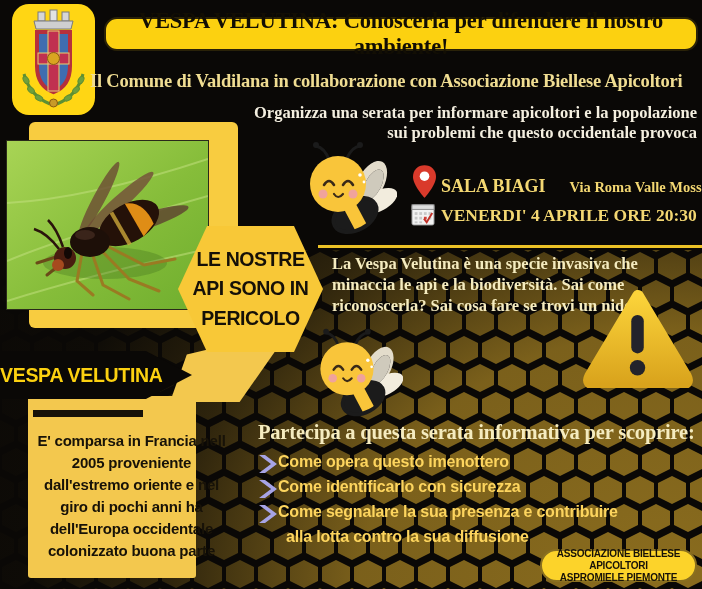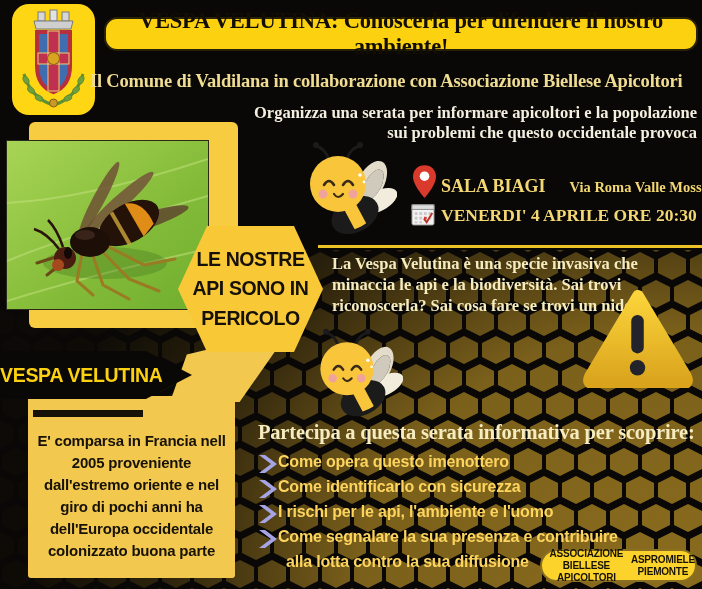--- a/index.html
+++ b/index.html
@@ -74,21 +74,21 @@
 
   
   .species-arrow{
     left:0;top:351px;width:192px;height:48px;background:#0a0806;z-index:4;
     clip-path:polygon(0 0,76% 0,100% 50%,76% 100%,0 100%);
     display:flex;align-items:center;
     font-family:"Liberation Sans",sans-serif;font-weight:bold;font-size:19.5px;
     color:#fcd110;letter-spacing:-0.3px;box-sizing:border-box;
   }
   .origin-box{
-    left:28px;top:396px;width:207px;height:182px;background:#f3c84e;border-radius:3px;z-index:3;
+    left:28px;top:396px;width:168px;height:182px;background:#f3c84e;border-radius:3px;z-index:3;
     box-sizing:border-box;
   }
   .origin-underline{position:absolute;left:5px;top:14px;width:110px;height:7px;background:#171208;}
   .origin-text{
     position:absolute;left:8px;top:34px;width:191px;text-align:center;
     font-family:"Liberation Sans",sans-serif;font-weight:bold;font-size:15px;
     color:#171208;line-height:22px;letter-spacing:-0.2px;
   }
 
   
@@ -102,21 +102,21 @@
   .bullet-row .btxt{
     font-family:"Liberation Sans",sans-serif;font-weight:bold;font-size:16px;
     color:#fdd55e;line-height:20px;letter-spacing:-0.2px;
   }
   .bullet-cont{padding-left:28px;}
 
   
   .badge{
     left:540px;top:549px;width:157px;height:33px;z-index:3;
     background:#fcd32a;border:2px solid #8a7020;border-radius:18px;
-    display:flex;flex-direction:row;align-items:center;justify-content:center;
+    display:flex;flex-direction:column;align-items:center;justify-content:center;
     font-family:"Liberation Sans",sans-serif;font-weight:bold;font-size:10px;
     color:#171208;letter-spacing:-0.2px;line-height:12px;box-sizing:border-box;text-align:center;
   }
 </style>
 </head>
 <body>
 
 <div class="poster">
 
   <svg class="abs honeycomb" width="702" height="589">
@@ -284,21 +284,21 @@
 
   <div class="abs hex-tail"></div>
   <div class="abs hex-callout">
     <span>LE NOSTRE</span>
     <span>API SONO IN</span>
     <span>PERICOLO</span>
   </div>
 
   <div class="abs invasive">
     <div>La Vespa Velutina è una specie invasiva che</div>
-    <div>minaccia le api e la biodiversità. Sai trovi</div>
+    <div>minaccia le api e la biodiversità. Sai come</div>
     <div>riconoscerla? Sai cosa fare se trovi un nido?</div>
   </div>
 
   <svg class="abs warning" width="120" height="100" viewBox="0 0 120 104">
     <defs>
       <linearGradient id="warnGrad" x1="0" y1="0" x2="0" y2="1">
         <stop offset="0%" stop-color="#fbd33a"></stop>
         <stop offset="100%" stop-color="#d9a31c"></stop>
       </linearGradient>
     </defs>
@@ -339,26 +339,20 @@
     <div class="bullet-row">
       <svg class="chev" width="20" height="20" viewBox="0 0 20 20">
           <path d="M1 1 L13 10 L1 19 L7 19 L19 10 L7 1 Z" fill="#a7a4e6"></path>
         </svg>
       <span class="btxt">Come identificarlo con sicurezza</span>
     </div>
     <div class="bullet-row">
       <svg class="chev" width="20" height="20" viewBox="0 0 20 20">
           <path d="M1 1 L13 10 L1 19 L7 19 L19 10 L7 1 Z" fill="#a7a4e6"></path>
         </svg>
-      <span class="btxt">I rischi per le api, l'ambiente e l'uomo</span>
-    </div>
-    <div class="bullet-row">
-      <svg class="chev" width="20" height="20" viewBox="0 0 20 20">
-          <path d="M1 1 L13 10 L1 19 L7 19 L19 10 L7 1 Z" fill="#a7a4e6"></path>
-        </svg>
       <span class="btxt">Come segnalare la sua presenza e contribuire</span>
     </div>
     <div class="bullet-row bullet-cont">
       <span class="btxt">alla lotta contro la sua diffusione</span>
     </div>
   </div>
 
   <div class="abs badge">
     <span>ASSOCIAZIONE BIELLESE APICOLTORI</span>
     <span>ASPROMIELE PIEMONTE</span>

